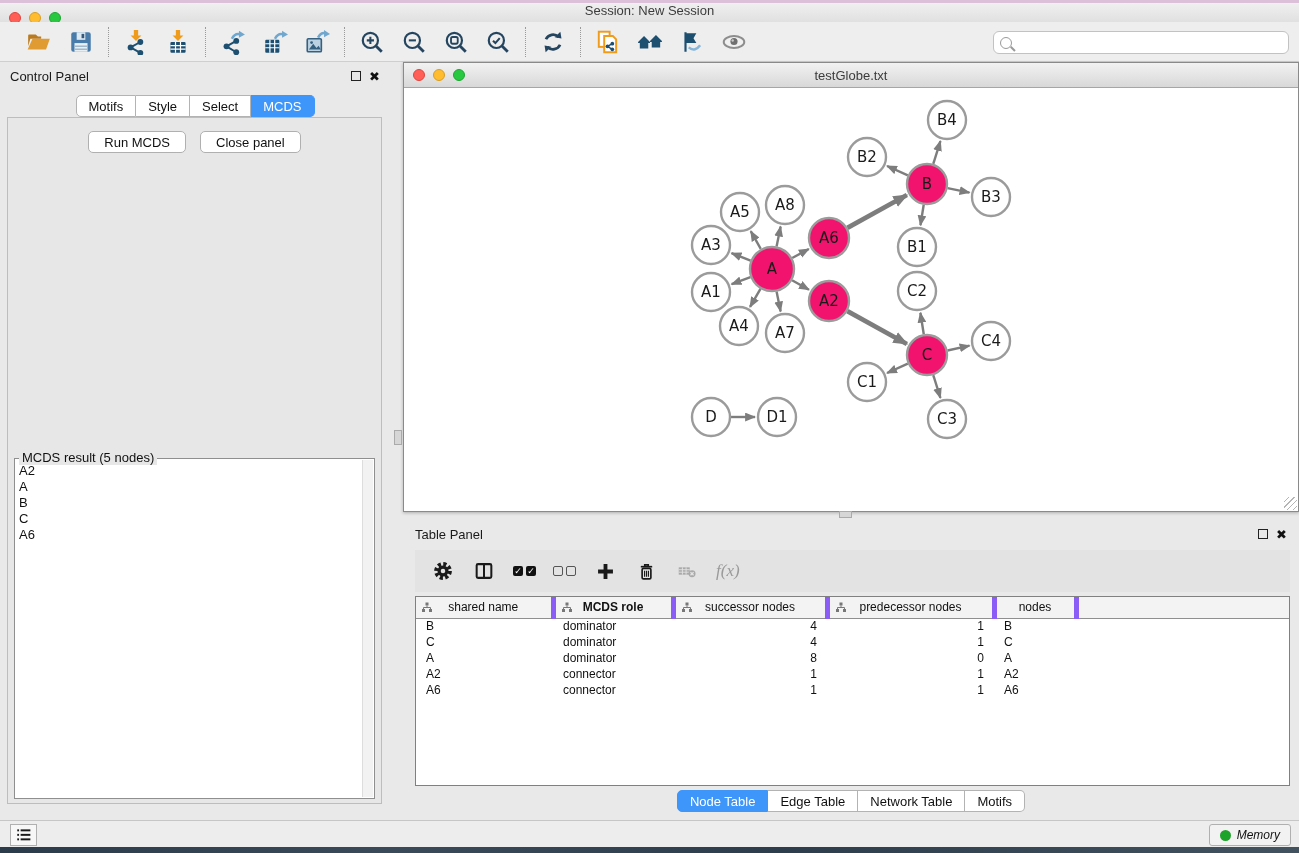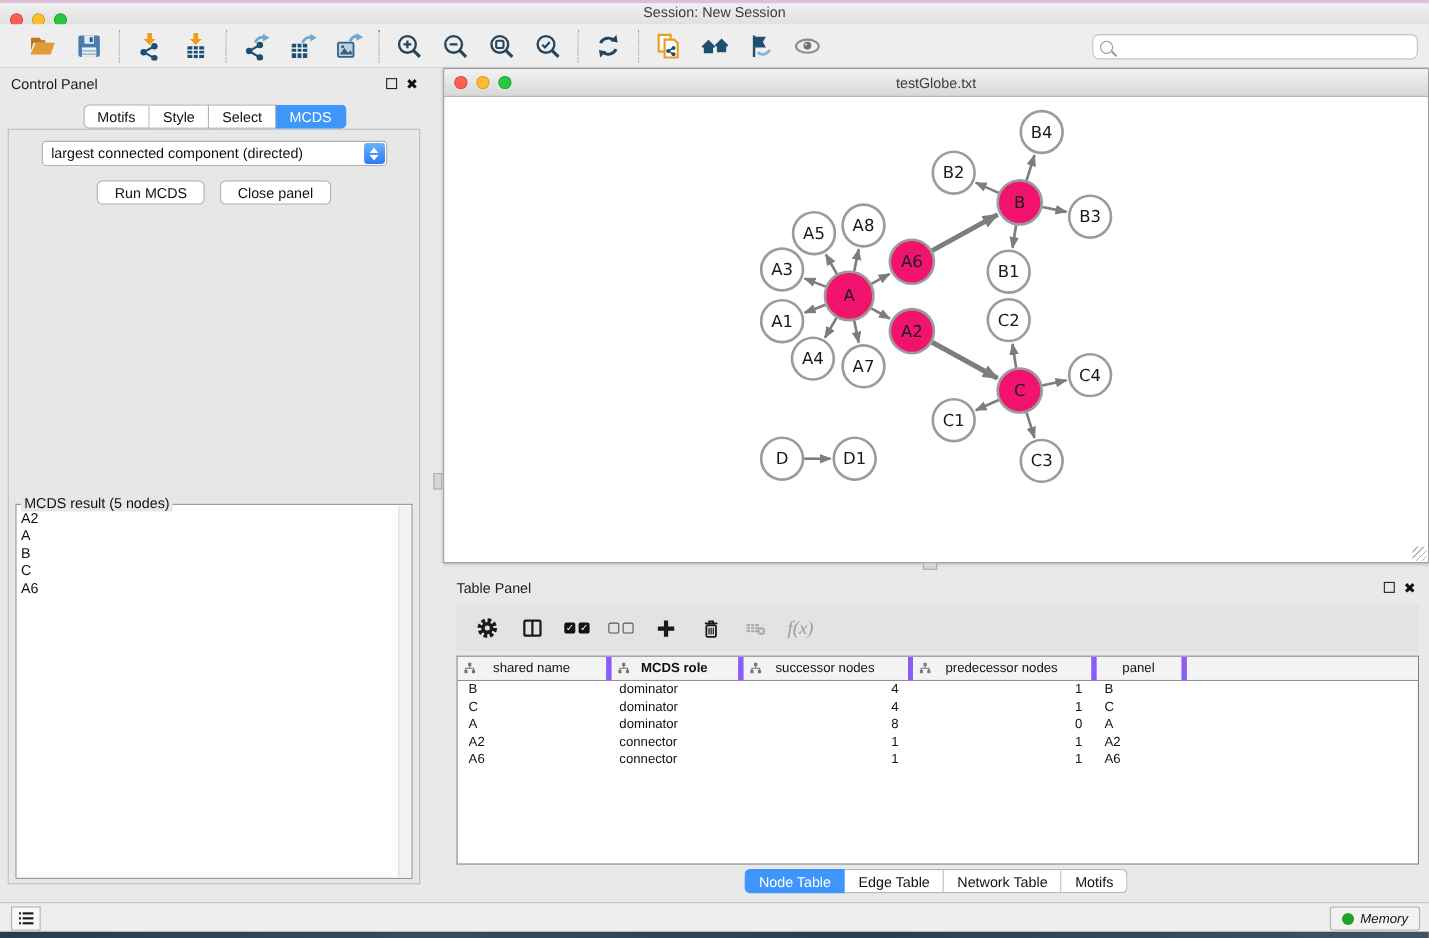--- a/index.html
+++ b/index.html
@@ -287,27 +287,20 @@
         <span class="close-btn">✖</span>
       </span>
     </div>
     <div class="cp-tabs" id="cp-tabs">
         <div class="tab">Motifs</div>
         <div class="tab">Style</div>
         <div class="tab">Select</div>
         <div class="tab active">MCDS</div>
       </div>
     <div class="cp-box">
-      <div class="dropdown">
-        <span class="dd-value">largest connected component (directed)</span>
-        <span class="dd-stepper">
-          <span class="dd-up"></span>
-            <span class="dd-down"></span>
-        </span>
-      </div>
       <div class="btn-row">
         <div class="push-btn">Run MCDS</div>
         <div class="push-btn">Close panel</div>
       </div>
       <div class="result-group">
         <span class="result-legend">MCDS result (5 nodes)</span>
         <div class="result-list" id="result-list">
             <div>A2</div>
             <div>A</div>
             <div>B</div>
@@ -523,21 +516,21 @@
                   <path d="M5 3.5v2M1.5 7.5V5.5h7v2" stroke="#777" fill="none"></path>
                   <rect x="0" y="7" width="3" height="3" fill="#777"></rect>
                   <rect x="7" y="7" width="3" height="3" fill="#777"></rect>
                 </svg><span>successor nodes</span></th>
               <th style="width: 167px;"><svg class="col-icon" width="10" height="11" viewBox="0 0 10 11">
                   <rect x="3.5" y="0.5" width="3" height="3" fill="#777"></rect>
                   <path d="M5 3.5v2M1.5 7.5V5.5h7v2" stroke="#777" fill="none"></path>
                   <rect x="0" y="7" width="3" height="3" fill="#777"></rect>
                   <rect x="7" y="7" width="3" height="3" fill="#777"></rect>
                 </svg><span>predecessor nodes</span></th>
-              <th style="width: 82px;"><span>panel</span></th>
+              <th style="width: 82px;"><span>nodes</span></th>
               <th style="width: 215px;"><span></span></th>
             </tr>
           </thead>
         <tbody id="data-table-body">
             <tr>
               <td>B</td>
               <td>dominator</td>
               <td class="num">4</td>
               <td class="num">1</td>
               <td>B</td>

